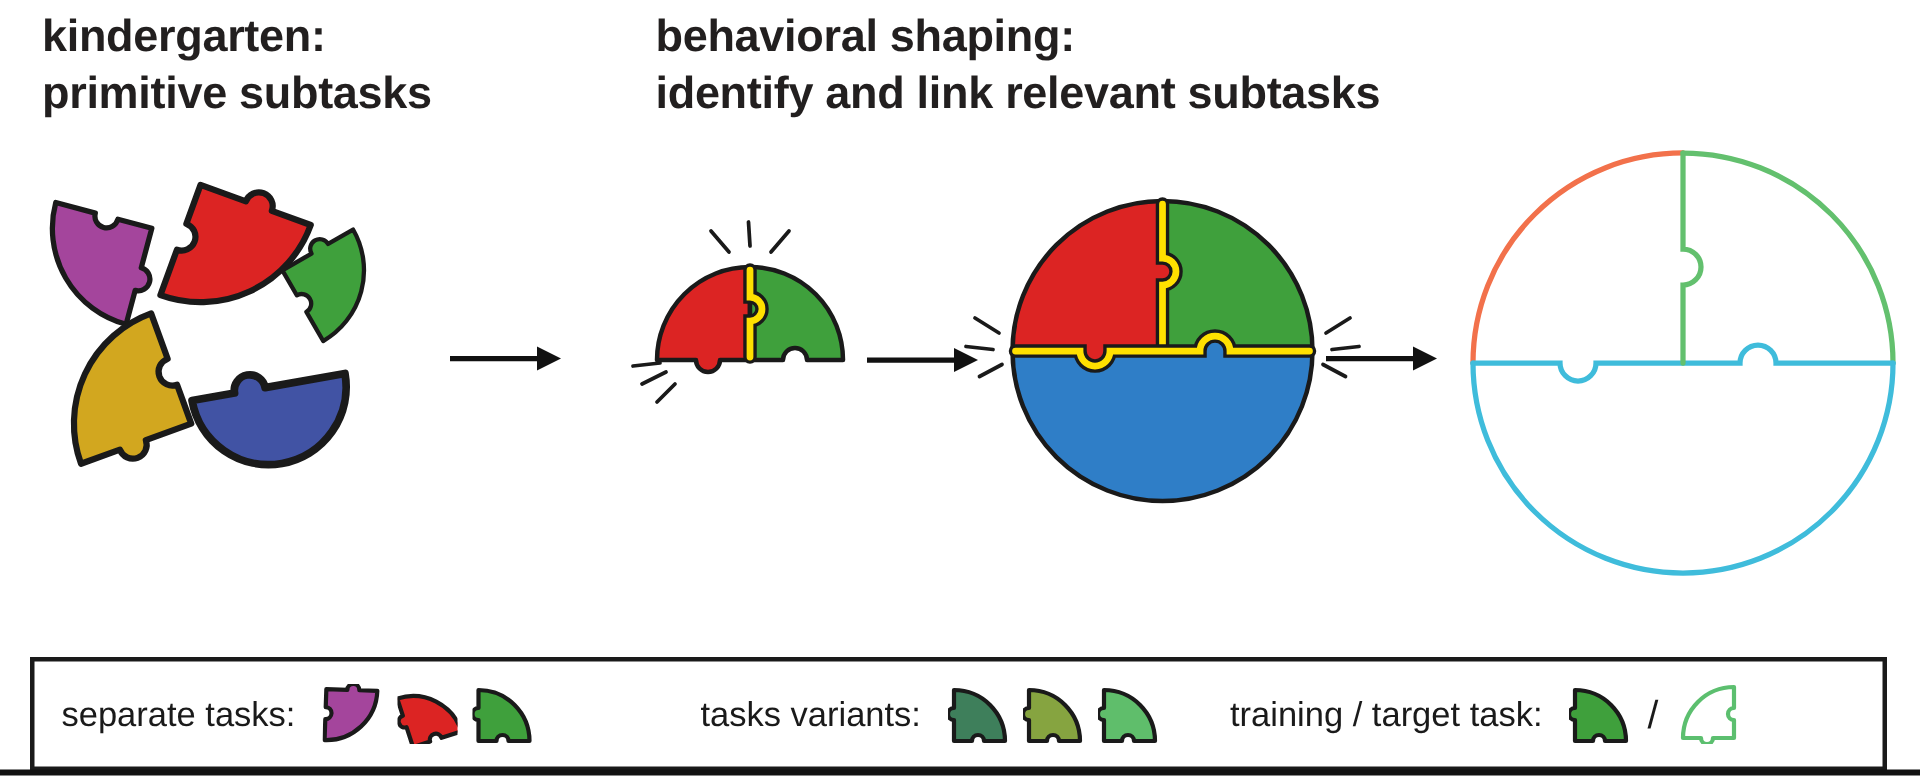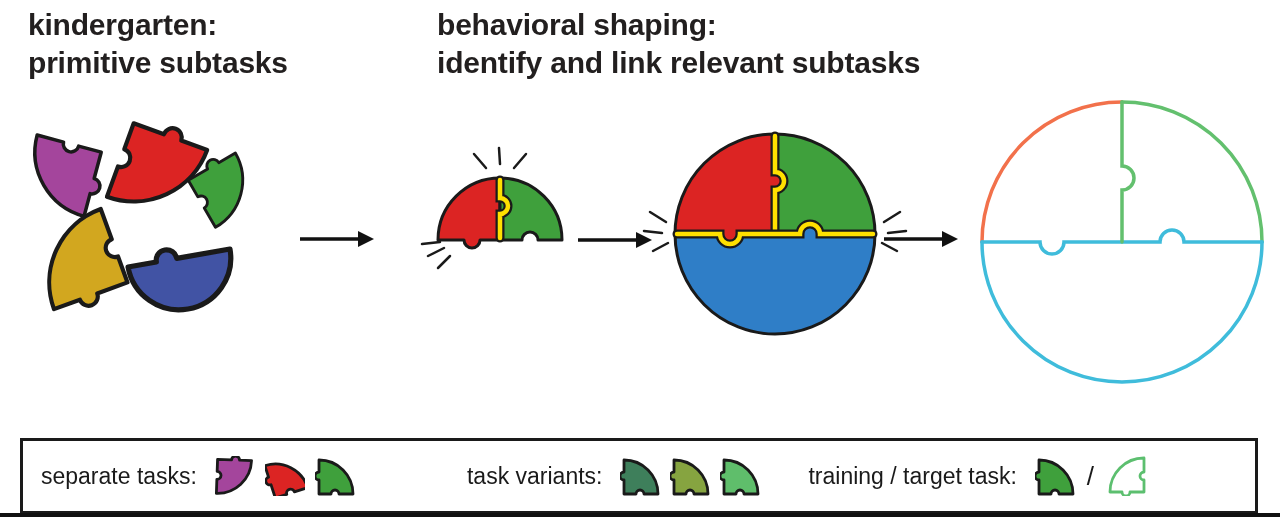--- a/index.html
+++ b/index.html
@@ -137,21 +137,21 @@
         <g transform="rotate(-18 50 50)">
           <path class="lg-path" d="M10,95 L40,95 A10,10 0 0 1 60,95 L95,95 A85,85 0 0 0 10,10 L10,40 A10,10 0 0 0 10,60 Z" fill="#DC2423"></path>
         </g>
       </svg>
       <svg class="lg-icon" viewBox="0 0 100 100">
         <path class="lg-path" d="M10,95 L40,95 A10,10 0 0 1 60,95 L95,95 A85,85 0 0 0 10,10 L10,40 A10,10 0 0 0 10,60 Z" fill="#3FA03C"></path>
       </svg>
     </div>
 
     <div class="lg-group g2">
-      <span class="lg-label">task variants:</span>
+      <span class="lg-label">tasks variants:</span>
       <svg class="lg-icon" viewBox="0 0 100 100">
         <path class="lg-path" d="M10,95 L40,95 A10,10 0 0 1 60,95 L95,95 A85,85 0 0 0 10,10 L10,40 A10,10 0 0 0 10,60 Z" fill="#3E7F5B"></path>
       </svg>
       <svg class="lg-icon" viewBox="0 0 100 100">
         <path class="lg-path" d="M10,95 L40,95 A10,10 0 0 1 60,95 L95,95 A85,85 0 0 0 10,10 L10,40 A10,10 0 0 0 10,60 Z" fill="#86A440"></path>
       </svg>
       <svg class="lg-icon" viewBox="0 0 100 100">
         <path class="lg-path" d="M10,95 L40,95 A10,10 0 0 1 60,95 L95,95 A85,85 0 0 0 10,10 L10,40 A10,10 0 0 0 10,60 Z" fill="#5FBE6B"></path>
       </svg>
     </div>

